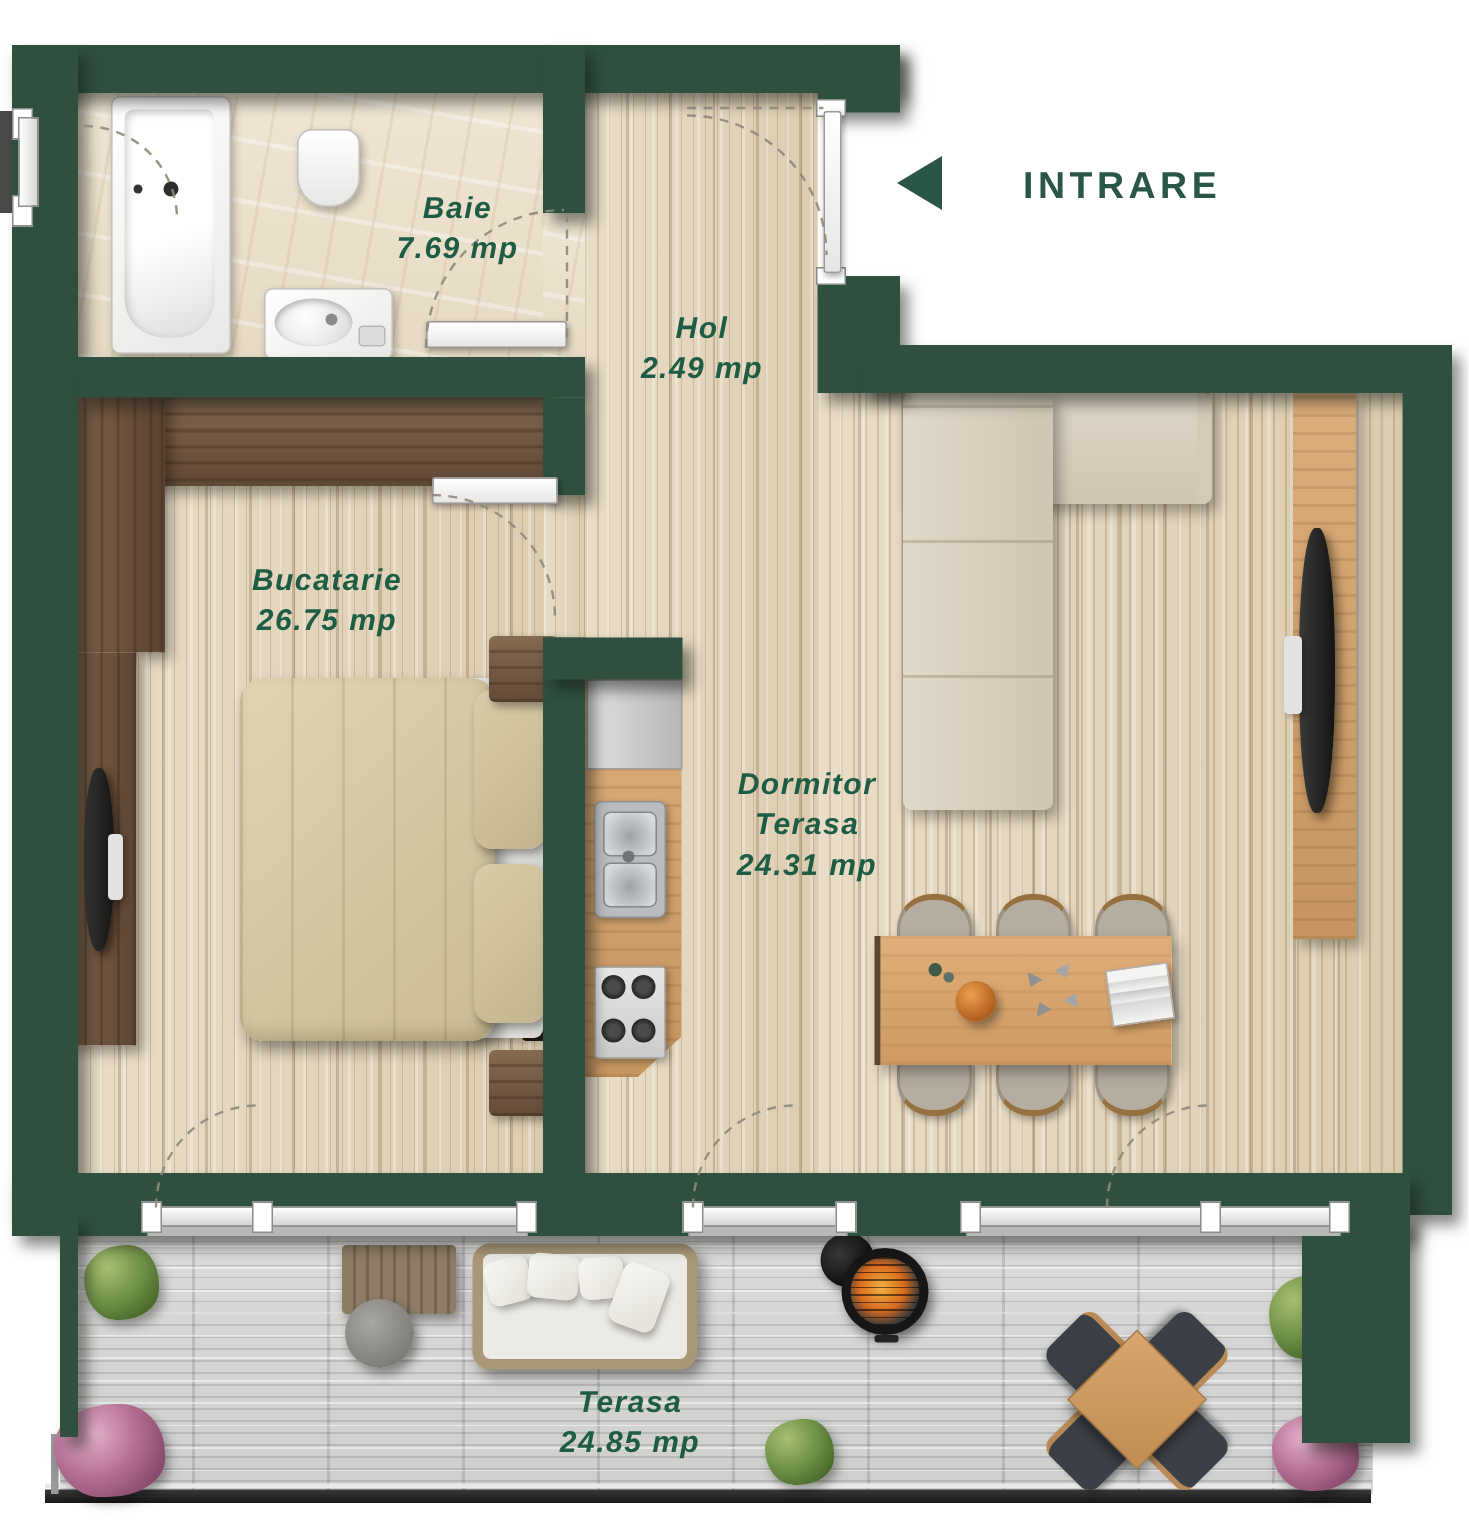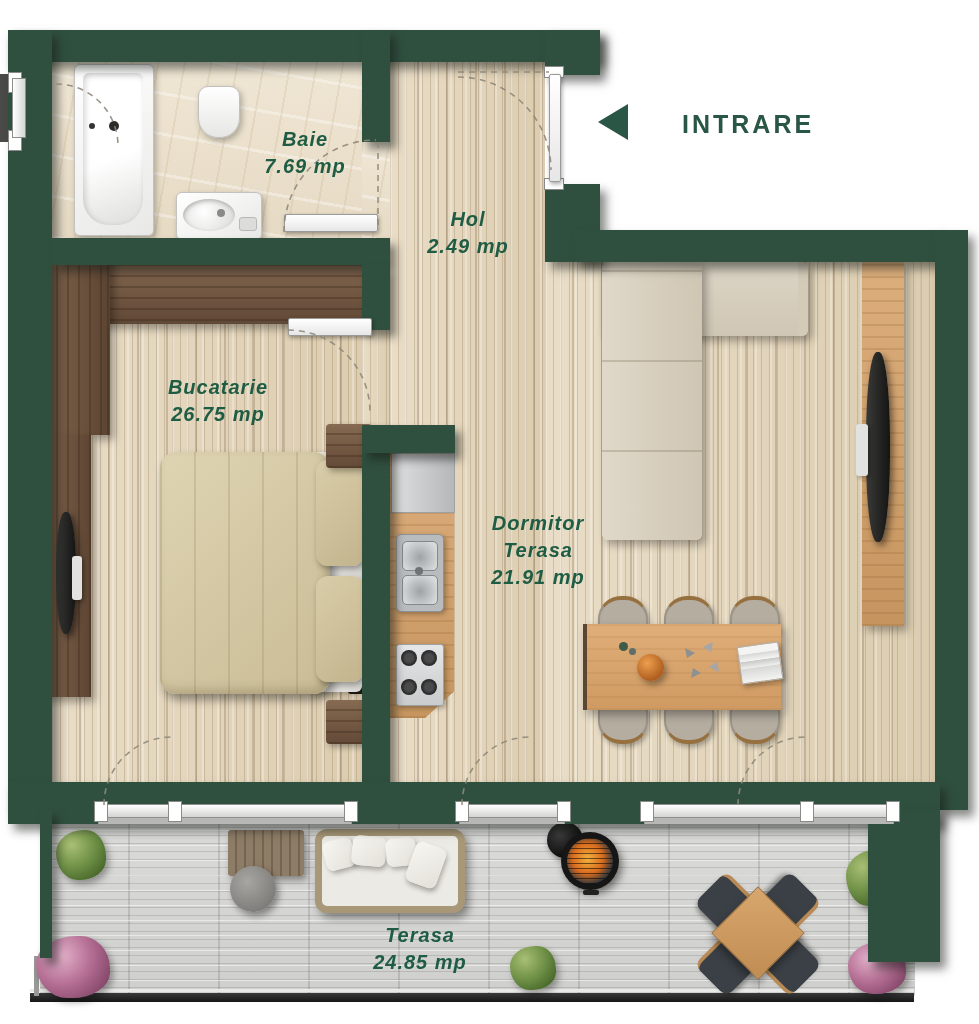--- a/index.html
+++ b/index.html
@@ -249,21 +249,21 @@
     <span>Hol</span>
     <span>2.49 mp</span>
   </div>
   <div class="room-label" style="left:118px;top:374px;">
     <span>Bucatarie</span>
     <span>26.75 mp</span>
   </div>
   <div class="room-label" style="left:438px;top:510px;">
     <span>Dormitor</span>
     <span>Terasa</span>
-    <span>21.91 mp</span>
+    <span>24.31 mp</span>
   </div>
   <div class="room-label" style="left:320px;top:922px;">
     <span>Terasa</span>
     <span>24.85 mp</span>
   </div>
 
   <div id="intrare-arrow" style="left:598px;top:104px;"></div>
   <div id="intrare-text" style="left:642px;top:110px;">INTRARE</div>
 
 </div>

